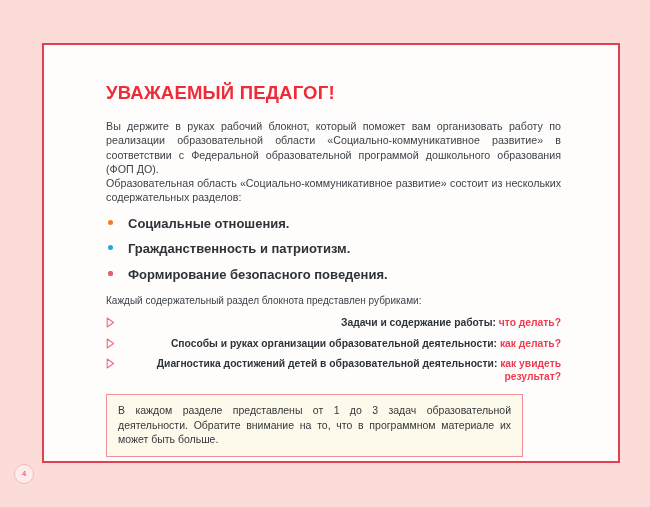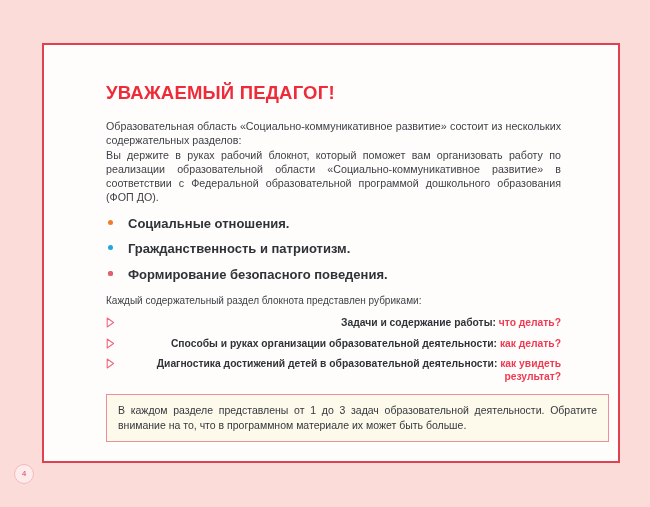--- a/index.html
+++ b/index.html
@@ -120,21 +120,21 @@
     display: block;
   }
   .accent-phrase {
     color: #ef3b52;
     font-weight: bold;
   }
 
   
   .note-box {
     margin-top: 11px;
-    width: 503px;
+    width: 417px;
     border: 1.4px solid #ef8e98;
     background: #fdfaeb;
     box-sizing: border-box;
     padding: 8px 11px 9px 11px;
   }
   .note-text {
     margin: 0;
     font-size: 10.5px;
     line-height: 14.5px;
     color: #34383d;
@@ -165,23 +165,23 @@
   }
 </style>
 </head>
 <body>
 
 <div class="page-sheet">
   <div class="page-inner">
 
     <h1 class="page-title">УВАЖАЕМЫЙ ПЕДАГОГ!</h1>
 
+    <p class="body-para para-justify">Вы держите в руках рабочий блокнот, который поможет вам организовать работу по реализации образовательной области «Социально-коммуникативное развитие» в соответствии с Федеральной образовательной программой дошкольного образования (ФОП ДО).</p>
+
     <p class="body-para para-justify">Образовательная область «Социально-коммуникативное развитие» состоит из нескольких содержательных разделов:</p>
-
-    <p class="body-para para-justify">Вы держите в руках рабочий блокнот, который поможет вам организовать работу по реализации образовательной области «Социально-коммуникативное развитие» в соответствии с Федеральной образовательной программой дошкольного образования (ФОП ДО).</p>
 
     <ul class="dot-list">
       <li>
         <span class="bullet-dot" style="background: rgb(240, 124, 41);"></span>
         <span>Социальные отношения.</span>
       </li>
       <li>
         <span class="bullet-dot" style="background: rgb(34, 166, 224);"></span>
         <span>Гражданственность и патриотизм.</span>
       </li>

